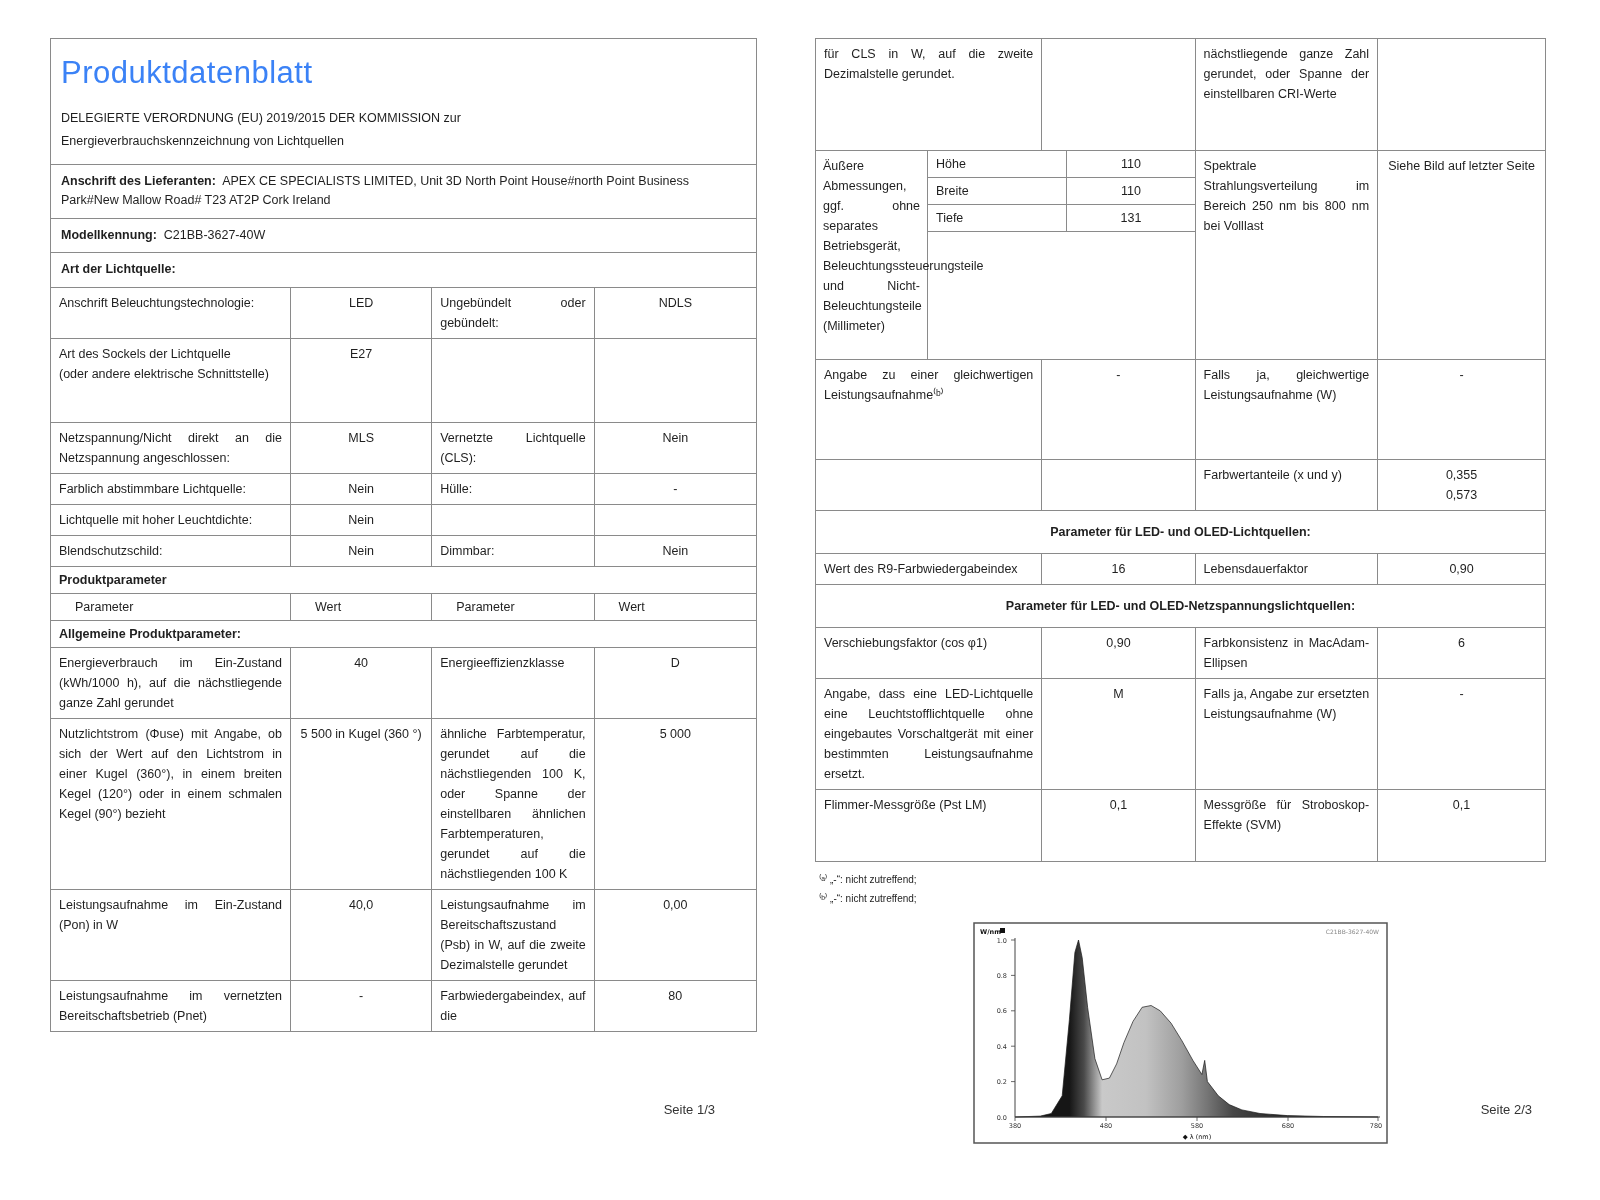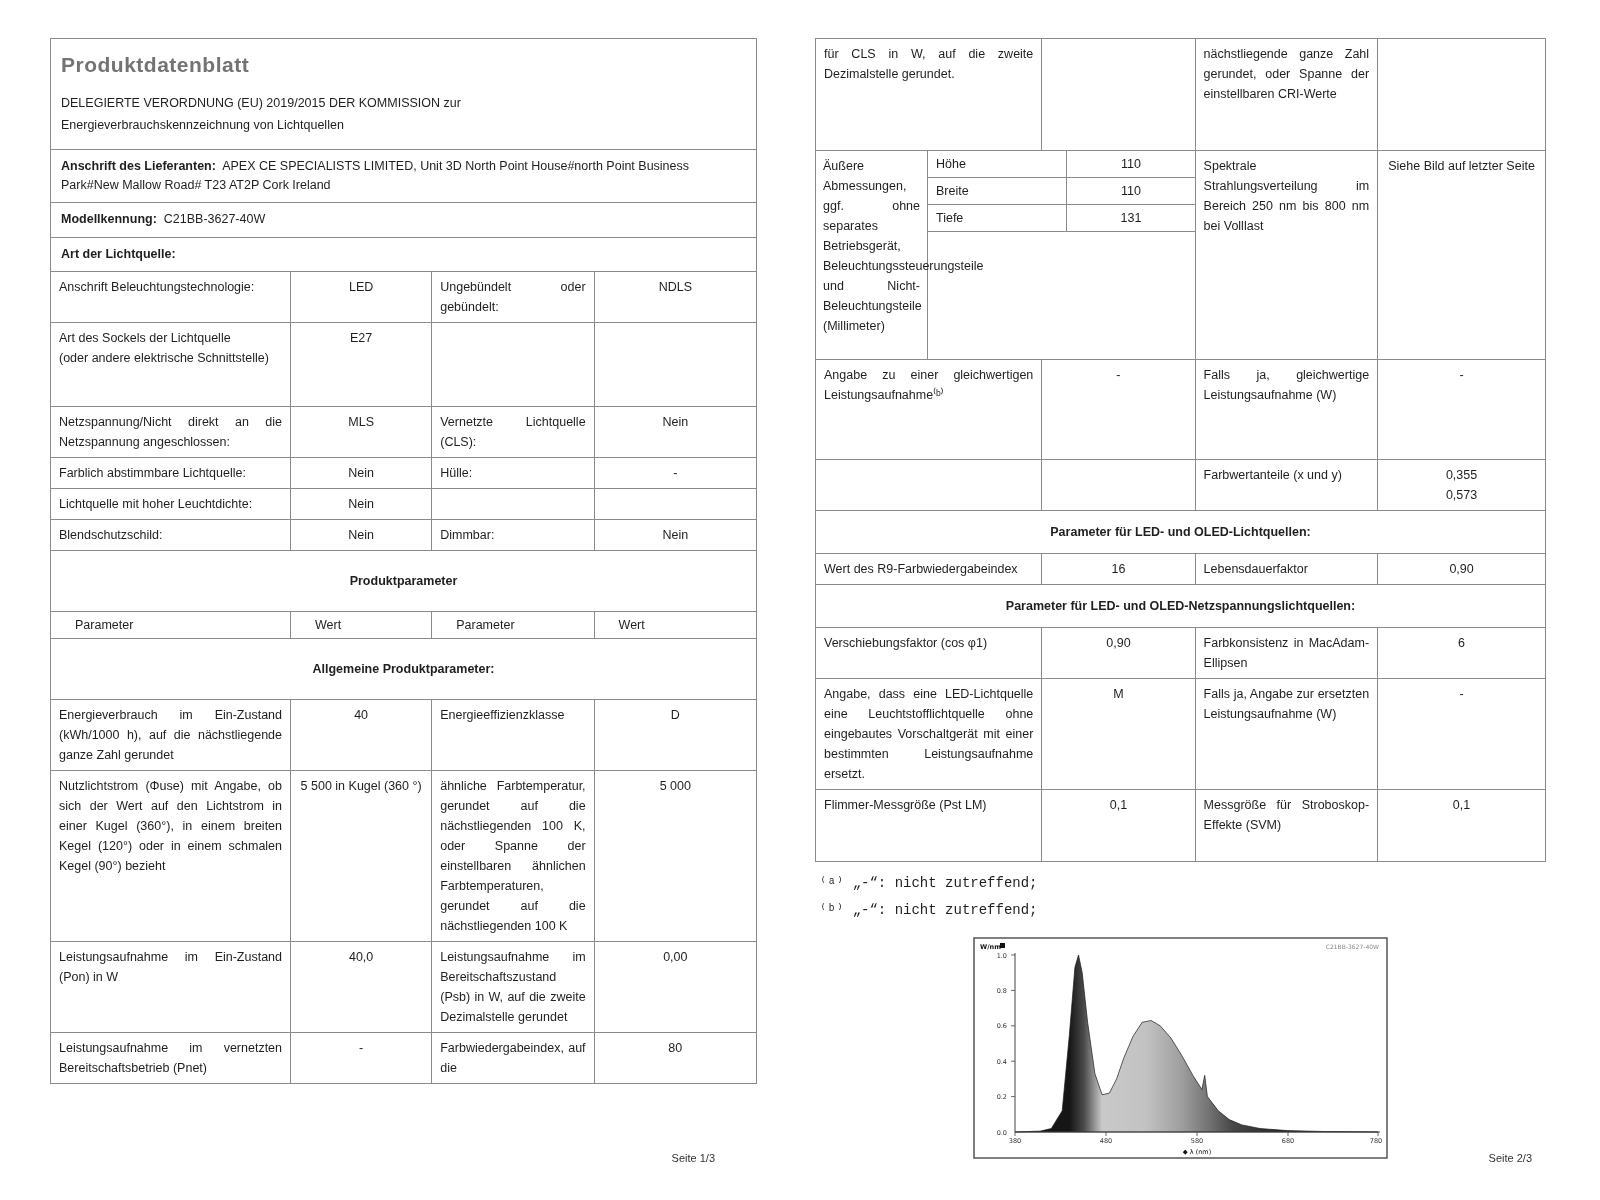--- a/index.html
+++ b/index.html
@@ -11,56 +11,56 @@
   #page1{left:50px;width:707px;}
   #page2{left:815px;width:731px;}
 
   
   .hrow{
     border:1px solid #8a8a8a;margin-bottom:-1px;
     padding:7px 10px;font-size:12.5px;line-height:1.55;
   }
   .title-block{padding:10px 10px 12px 10px;}
   h1{
-    margin:0 0 10px 0;font-size:21px;letter-spacing:.5px;
-    color:#737373;font-weight:bold;
+    margin:0 0 10px 0;font-size:31px;letter-spacing:.5px;
+    color:#3b82f6;font-weight:normal;
   }
   .sub{font-size:12.5px;line-height:1.8;}
   .blb{font-weight:bold;}
 
   table{border-collapse:collapse;width:100%;table-layout:fixed;}
   td{
     border:1px solid #8a8a8a;vertical-align:top;
     padding:5px 8px;font-size:12.5px;line-height:1.6;
     overflow:hidden;
   }
   td.p{text-align:justify;white-space:pre-line;}
   td.v{text-align:center;white-space:pre-line;}
-  td.sec{text-align:center;font-weight:bold;padding:20px 8px;}
+  td.sec{text-align:left;font-weight:bold;padding:3px 8px;}
   td.secl{text-align:center;font-weight:bold;padding:11px 8px;}
   td.hcell{padding:3px 24px;}
 
   
   .dims-outer{padding:0;}
   .dims-flex{display:flex;min-height:208px;}
   .dims-label{
     width:112px;border-right:1px solid #8a8a8a;
     padding:5px 7px;text-align:justify;box-sizing:border-box;
   }
   .dims-sub{flex:1;}
   .dims-row{display:flex;border-bottom:1px solid #8a8a8a;}
   .dims-k{flex:1.1;padding:3px 8px;border-right:1px solid #8a8a8a;}
   .dims-v{flex:1;padding:3px 8px;text-align:center;}
 
-  .footnotes{margin:8px 0 0 4px;font-size:14px;line-height:1.9;font-family:Liberation Mono, monospace;}
+  .footnotes{margin:8px 0 0 4px;font-size:10px;line-height:1.9;}
 
   .chartwrap{margin:14px 0 0 158px;}
 
   .pagefooter{
-    position:absolute;top:1152px;font-size:11px;color:#333;
+    position:absolute;top:1102px;font-size:13px;color:#333;
   }
   #foot1{left:50px;width:707px;text-align:right;padding-right:42px;box-sizing:border-box;}
   #foot2{left:815px;width:731px;text-align:right;padding-right:14px;box-sizing:border-box;}
 
   svg text{font-family:"DejaVu Sans", sans-serif;}
 </style>
 </head>
 <body>
 
 <div class="page" id="page1">

